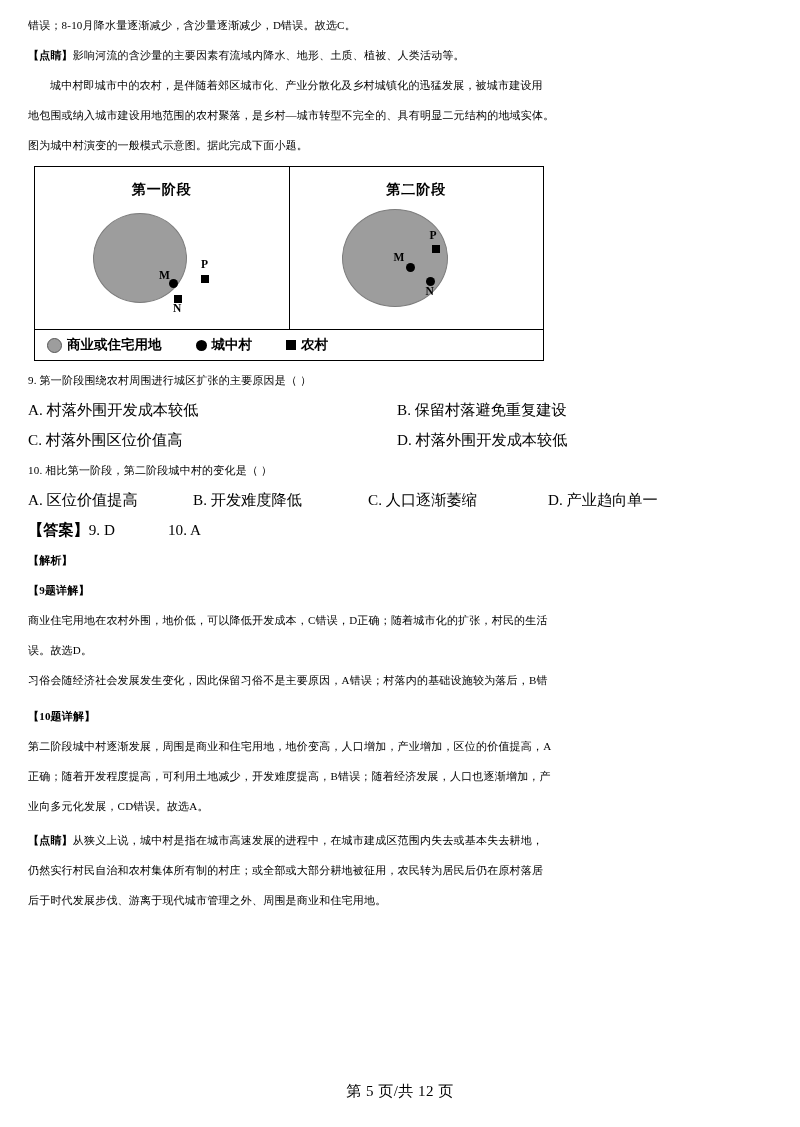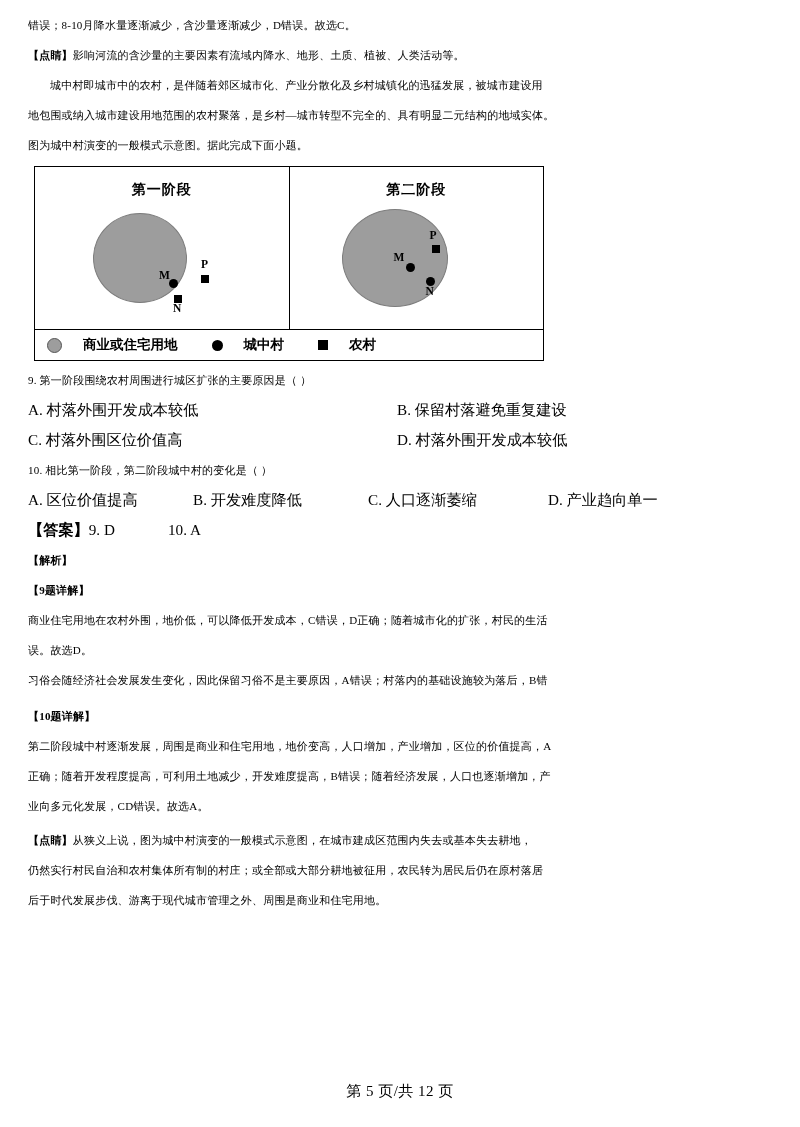--- a/index.html
+++ b/index.html
@@ -110,21 +110,21 @@
   }
   .legend {
     border-top: 1.4px solid #000;
     display: flex;
     align-items: center;
     height: 30px;
     padding-left: 12px;
     font-size: 13.5px;
     font-weight: bold;
   }
-  .legend .item { display: flex; align-items: center; margin-right: 34px; gap: 16px; }
+  .legend .item { display: flex; align-items: center; margin-right: 34px; }
   .legend .swatch-circle-gray {
     width: 13px; height: 13px; border-radius: 50%;
     background: #9d9d9d; border: 1px solid #555;
     margin-right: 5px;
   }
   .legend .swatch-circle-black {
     width: 11px; height: 11px; border-radius: 50%;
     background: #000; margin-right: 5px;
   }
   .legend .swatch-square {
@@ -235,20 +235,20 @@
   <div class="spacer-6"></div>
 
   <p class="bold">【10题详解】</p>
   <p>第二阶段城中村逐渐发展，周围是商业和住宅用地，地价变高，人口增加，产业增加，区位的价值提高，A</p>
   <p>正确；随着开发程度提高，可利用土地减少，开发难度提高，B错误；随着经济发展，人口也逐渐增加，产</p>
   <p>业向多元化发展，CD错误。故选A。</p>
 
   <div class="spacer-4"></div>
 
   <p>
-    <span class="bold">【点睛】</span><span>从狭义上说，图为城中村演变的一般模式示意图，在城市建成区范围内失去或基本失去耕地，</span>
+    <span class="bold">【点睛】</span><span>从狭义上说，城中村是指在城市高速发展的进程中，在城市建成区范围内失去或基本失去耕地，</span>
   </p>
   <p>仍然实行村民自治和农村集体所有制的村庄；或全部或大部分耕地被征用，农民转为居民后仍在原村落居</p>
   <p>后于时代发展步伐、游离于现代城市管理之外、周围是商业和住宅用地。</p>
 
   <div class="footer">第 5 页/共 12 页</div>
 
 </div>
 
 </body></html>

